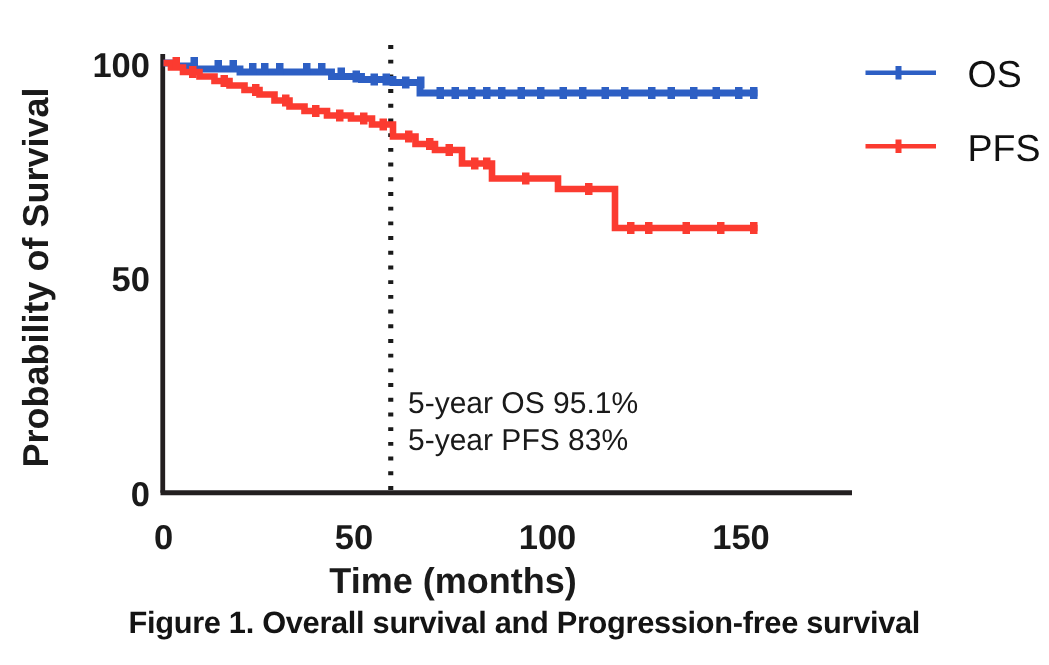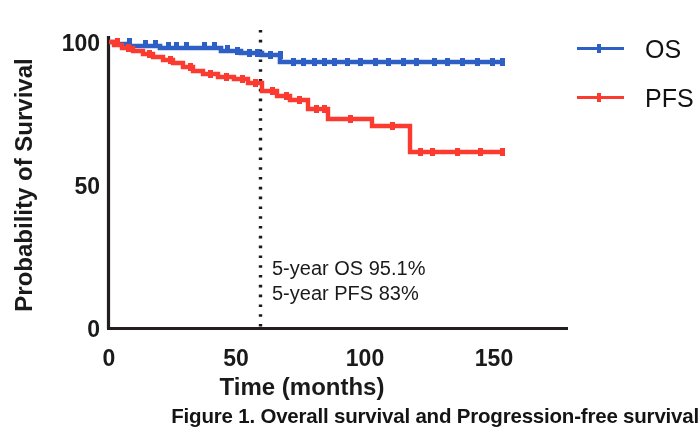--- a/index.html
+++ b/index.html
@@ -45,21 +45,21 @@
   .legend-text {
     font-family: "Liberation Sans", sans-serif;
     font-size: 25px;
     fill: #111111;
   }
   #caption {
     position: absolute;
     left: 0;
     top: 404px;
     width: 699px;
-    text-align: right;
+    text-align: center;
     font-family: "Liberation Sans", sans-serif;
     font-weight: bold;
     font-size: 20.5px;
     color: #141414;
     letter-spacing: -0.2px;
     white-space: nowrap;
   }
 </style>
 </head>
 <body>

